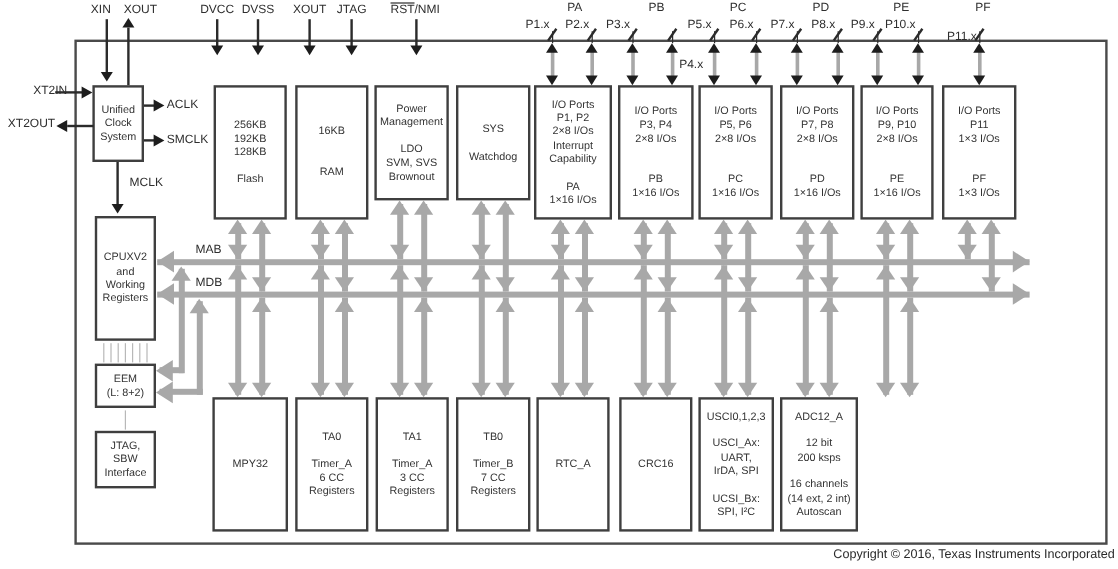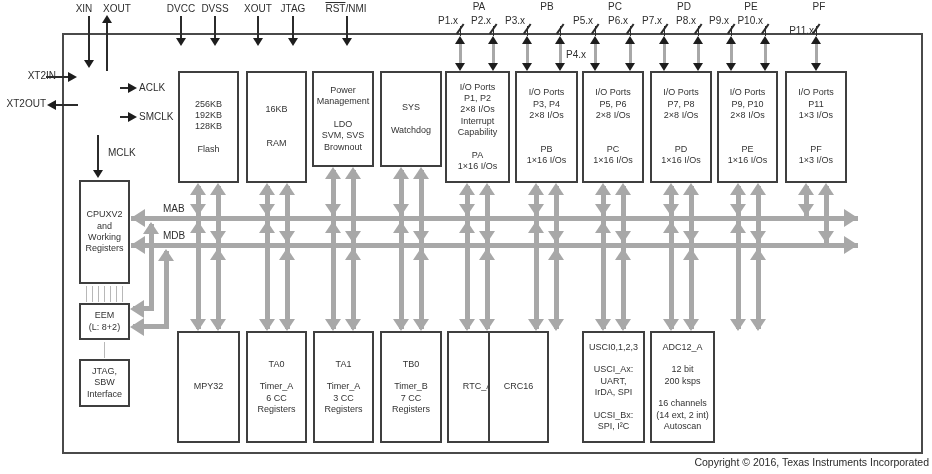--- a/index.html
+++ b/index.html
@@ -96,20 +96,23 @@
 
   <div class="hatch" style="left:86px;top:286px;height:16px;"></div>
   <div class="hatch" style="left:92px;top:286px;height:16px;"></div>
   <div class="hatch" style="left:98px;top:286px;height:16px;"></div>
   <div class="hatch" style="left:104px;top:286px;height:16px;"></div>
   <div class="hatch" style="left:110px;top:286px;height:16px;"></div>
   <div class="hatch" style="left:116px;top:286px;height:16px;"></div>
   <div class="hatch" style="left:122px;top:286px;height:16px;"></div>
   <div class="thin" style="left:104px;top:342px;height:16px;"></div>
 
+  <div class="block" style="left:77px;top:71px;width:43px;height:64px;">Unified
+Clock
+System</div>
   <div class="block" style="left:178px;top:71px;width:61px;height:112px;">256KB
 192KB
 128KB
 
 Flash</div>
   <div class="block" style="left:246px;top:71px;width:61px;height:112px;">16KB
 
 
 RAM</div>
   <div class="block" style="left:380px;top:71px;width:62px;height:96px;">SYS
@@ -183,21 +186,21 @@
 
 Timer_A
 3 CC
 Registers</div>
   <div class="block" style="left:380px;top:331px;width:62px;height:112px;">TB0
 
 Timer_B
 7 CC
 Registers</div>
   <div class="block" style="left:447px;top:331px;width:61px;height:112px;">RTC_A</div>
-  <div class="block" style="left:488px;top:331px;width:61px;height:112px;">CRC16</div>
+  <div class="block" style="left:516px;top:331px;width:61px;height:112px;">CRC16</div>
   <div class="block" style="left:582px;top:331px;width:63px;height:112px;">USCI0,1,2,3
 
 USCI_Ax:
 UART,
 IrDA, SPI
 
 UCSI_Bx:
 SPI, I²C</div>
   <div class="block" style="left:650px;top:331px;width:65px;height:112px;">ADC12_A
 

